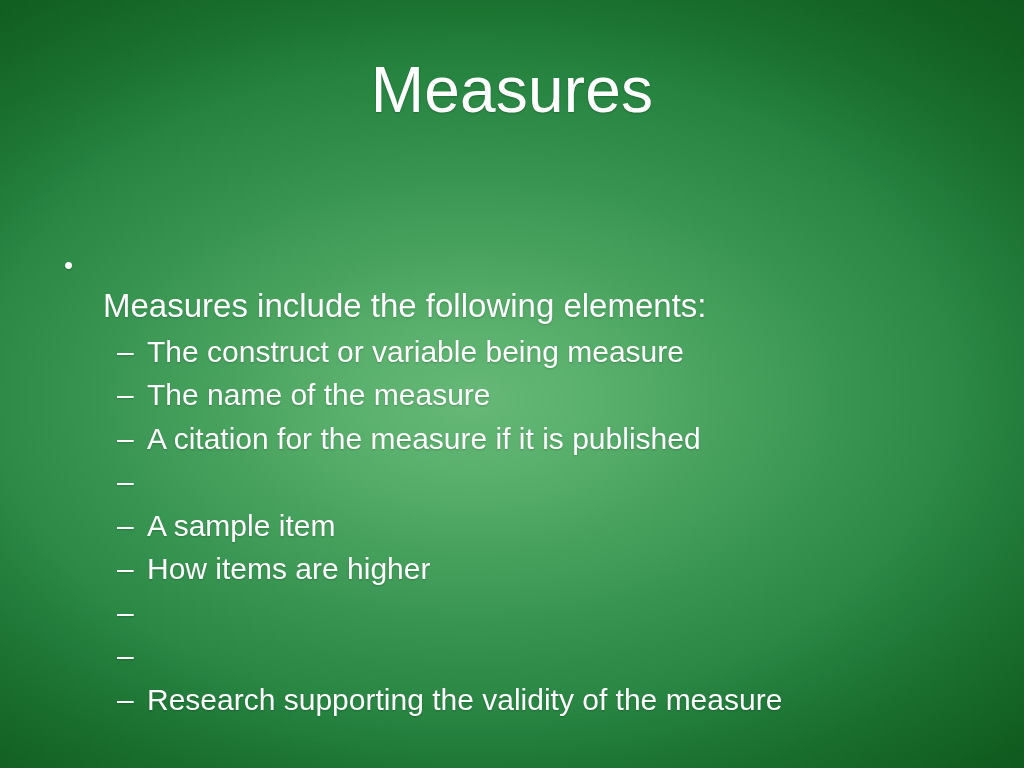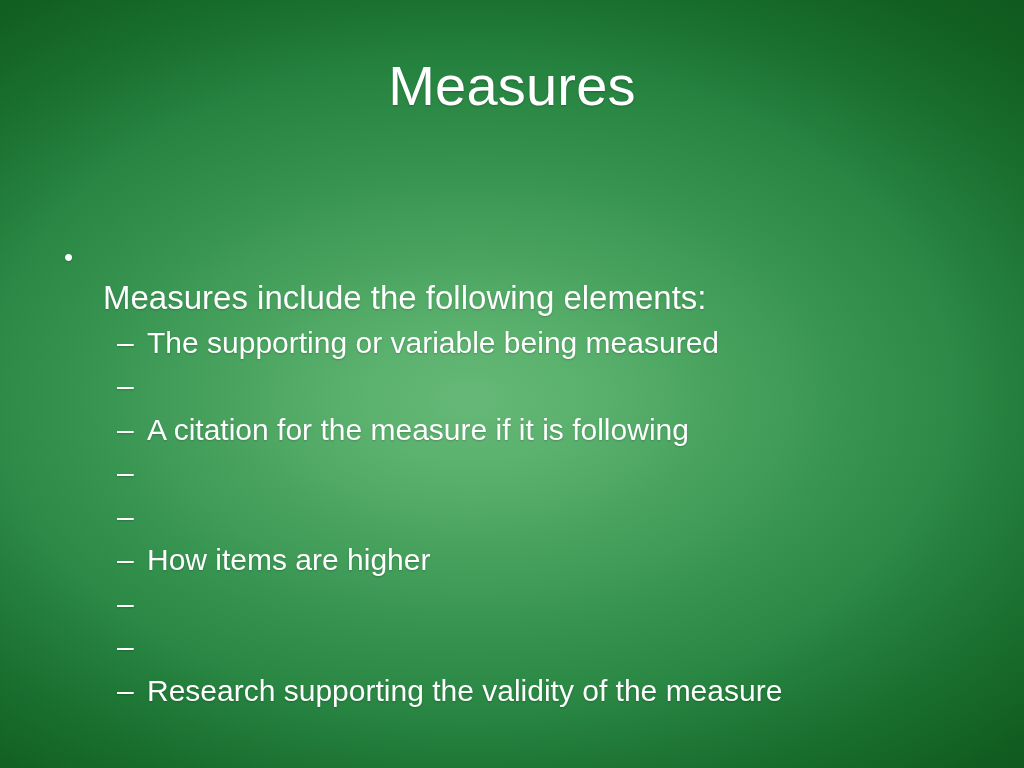--- a/index.html
+++ b/index.html
@@ -49,21 +49,21 @@
     z-index: 2;
   }
 
   .title {
     position: absolute;
     left: 0;
     right: 0;
     top: 55px;
     text-align: center;
     color: #ffffff;
-    font-size: 56px;
+    font-size: 64px;
     font-weight: 400;
     letter-spacing: 0.2px;
     line-height: 1.1;
     text-shadow: 0 1px 2px rgba(0,0,0,0.22);
   }
 
   .body {
     position: absolute;
     left: 52px;
     top: 175px;
@@ -117,38 +117,40 @@
 
   <div class="body">
 
     <div class="lvl1">
       <span class="marker">•</span>
       <span class="txt">Measures include the following elements:</span>
     </div>
 
     <div class="lvl2">
       <span class="marker">–</span>
-      <span class="txt">The supporting  or variable being measured</span>
+      <span class="txt">The construct  or variable being measure</span>
+    </div>
+
+    <div class="lvl2">
+      <span class="marker">–</span>
+      <span class="txt">The name of the measure</span>
+    </div>
+
+    <div class="lvl2">
+      <span class="marker">–</span>
+      <span class="txt">A citation for the measure if it is published</span>
     </div>
 
     <div class="lvl2">
       <span class="marker">–</span>
     </div>
 
     <div class="lvl2">
       <span class="marker">–</span>
-      <span class="txt">A citation for the measure if it is following</span>
-    </div>
-
-    <div class="lvl2">
-      <span class="marker">–</span>
-    </div>
-
-    <div class="lvl2">
-      <span class="marker">–</span>
+      <span class="txt">A sample item</span>
     </div>
 
     <div class="lvl2">
       <span class="marker">–</span>
       <span class="txt">How items are higher</span>
     </div>
 
     <div class="lvl2">
       <span class="marker">–</span>
     </div>

